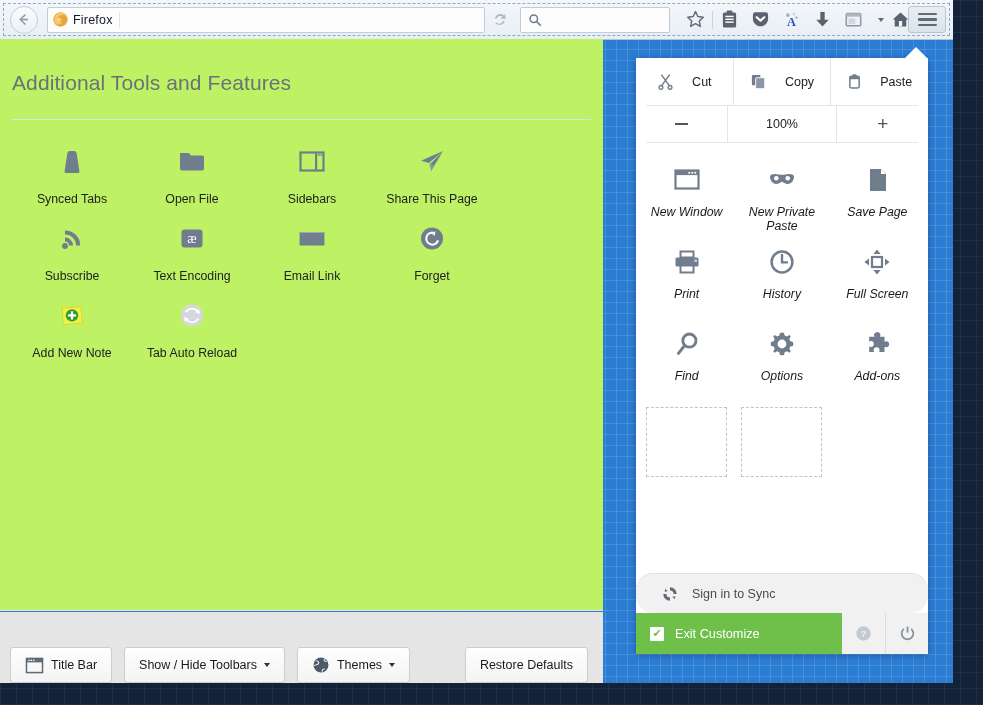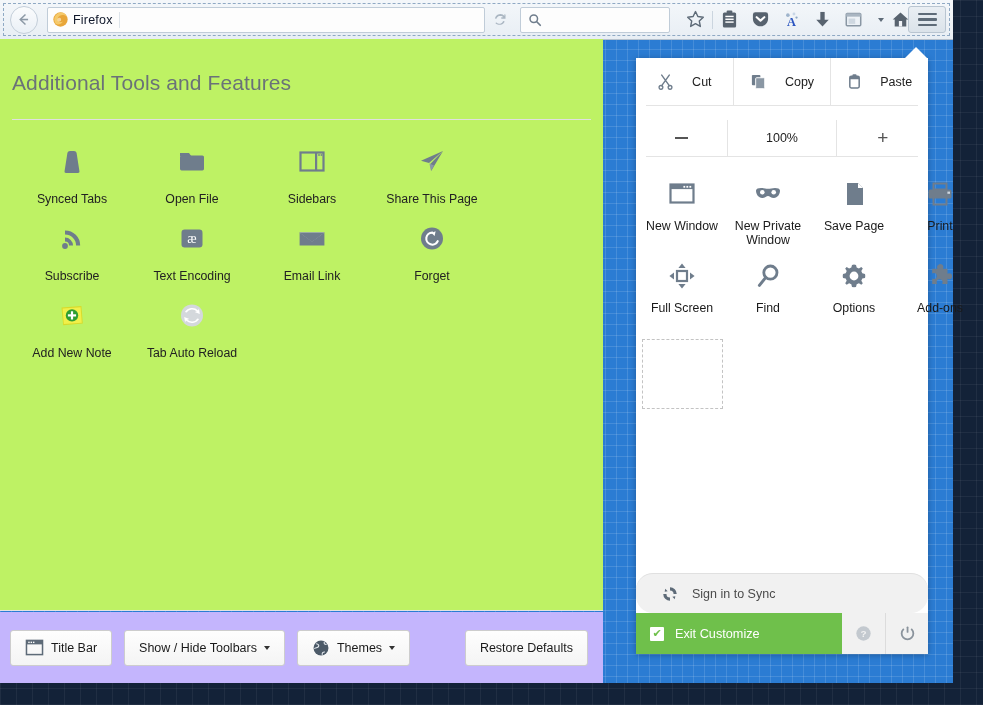--- a/index.html
+++ b/index.html
@@ -110,22 +110,22 @@
   }
   .tool-ico { height: 36px; display: flex; align-items: center; justify-content: center; }
   .tool-label {
     font-size: 12.3px; color: #222; margin-top: 13px; text-align: center;
     line-height: 14px; max-width: 118px;
   }
 
   
   .bottom-bar {
     position: absolute; left: 0; top: 612px; width: 603px; height: 71px;
-    background: #c4b5fd;
-    display: flex; align-items: center; padding: 0 10px;
+    background: #e5e5e5;
+    display: flex; align-items: flex-end; padding: 0 10px;
   }
   .btn {
     height: 36px; border: 1px solid #cdcdcd; border-radius: 3px;
     background: linear-gradient(to bottom,#fefefe,#f4f4f4);
     display: flex; align-items: center; justify-content: center;
     padding: 0 14px; font-size: 12.5px; color: #1a1a1a;
     margin-right: 12px; white-space: nowrap;
   }
   .btn .bico { margin-right: 7px; display: flex; align-items: center; }
   .caret-down {
@@ -152,33 +152,34 @@
   }
 
   .edit-row { display: flex; height: 47px; align-items: stretch; }
   .edit-cell {
     flex: 1 1 0; display: flex; align-items: center; justify-content: center;
     font-size: 12.5px; color: #222; gap: 18px;
   }
   .edit-cell + .edit-cell { border-left: 1px solid #e4e4e4; }
   .panel-rule { height: 1px; background: #e4e4e4; margin: 0 10px; }
 
-  .zoom-row { display: flex; height: 36px; align-items: stretch; margin-top: 14px; }
+  .zoom-row { display: flex; height: 36px; align-items: stretch; }
   .zoom-cell {
     flex: 1 1 0; display: flex; align-items: center; justify-content: center;
     font-size: 12.5px; color: #222;
   }
   .zoom-cell + .zoom-cell { border-left: 1px solid #e4e4e4; }
   .zoom-cell.wide { flex: 1.2 1 0; }
   .minus { width: 13px; height: 2px; background: #555; display: block; }
   .plus-g { font-size: 19px; color: #555; line-height: 14px; font-weight: 300; }
 
   .panel-grid {
-    display: grid; grid-template-columns: repeat(5, 1fr);
+    display: grid; grid-template-columns: repeat(3, 1fr);
     padding: 10px 3px 0 3px;
+    font-style: italic;
   }
   .pitem {
     height: 82px; display: flex; flex-direction: column;
     align-items: center; justify-content: flex-start; padding-top: 8px;
   }
   .pico { height: 38px; display: flex; align-items: center; justify-content: center; }
   .plabel {
     font-size: 12.3px; color: #1a1a1a; margin-top: 6px;
     text-align: center; line-height: 14px; width: 86px;
   }
@@ -546,21 +547,21 @@
       </div>
 
       <div class="pitem">
         <span class="pico">
           <svg width="32" height="30" viewBox="0 0 32 30">
             <path d="M4 11.6c0-2 2.4-2.7 5-2.7 2.8 0 4.8.9 7 .9s4.2-.9 7-.9c2.6 0 5 .7 5 2.7 0 4-2.6 7.4-6.1 7.4-2.9 0-4.5-2-5.9-2-1.4 0-3 2-5.9 2C6.6 19 4 15.6 4 11.6z" class="g"></path>
             <circle cx="10.3" cy="13.2" r="2.3" fill="#ffffff"></circle>
             <circle cx="21.7" cy="13.2" r="2.3" fill="#ffffff"></circle>
           </svg>
         </span>
-        <span class="plabel">New Private Window</span>
+        <span class="plabel">New Private Paste</span>
       </div>
 
       <div class="pitem">
         <span class="pico">
           <svg width="32" height="30" viewBox="0 0 32 30">
             <path d="M9 4h11l5 5v17H9z" class="g"></path>
             <path d="M20 4v5h5z" fill="#ffffff"></path>
           </svg>
         </span>
         <span class="plabel">Save Page</span>

